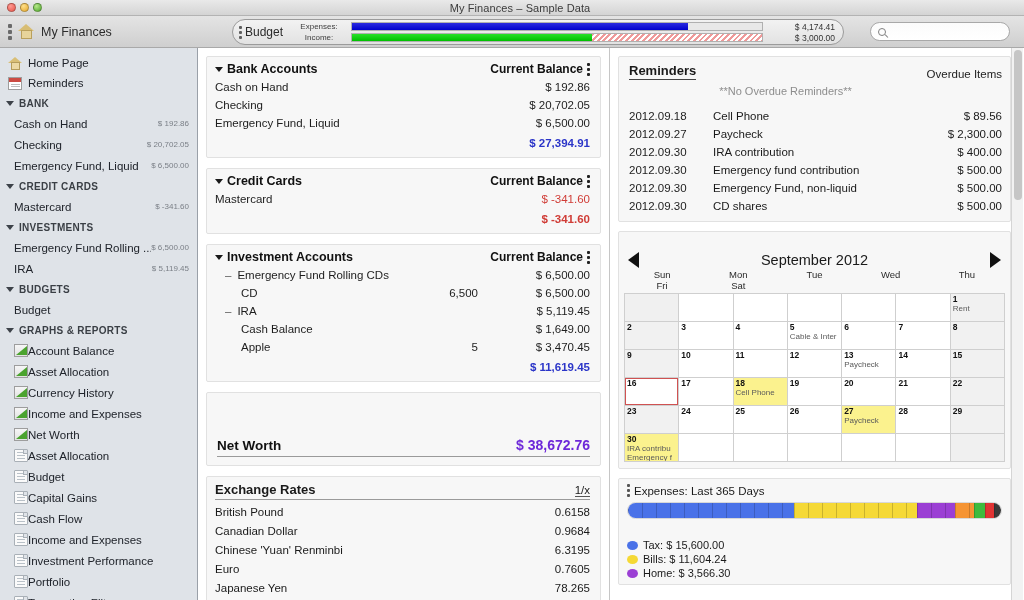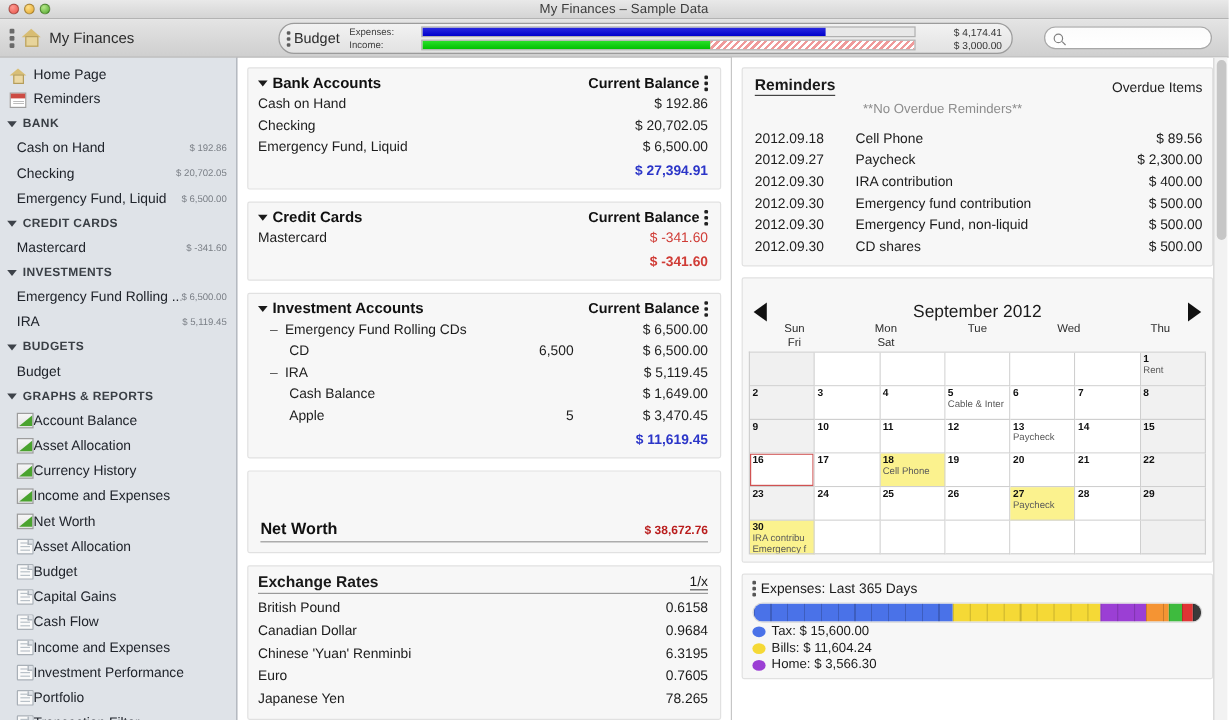--- a/index.html
+++ b/index.html
@@ -52,21 +52,21 @@
     position:absolute; left:232px; top:3px; height:26px; width:612px;
     border:1px solid #9b9b9b; border-radius:13px;
     background:linear-gradient(#f2f2f2,#e2e2e2);
     display:flex; align-items:center; padding:0 8px 0 6px;
   }
   .bp-grip{ display:flex; flex-direction:column; gap:2px; margin-right:3px;}
   .bp-grip i{display:block;width:3px;height:3px;background:#5d5d5d;border-radius:1px;}
   .bp-label{ font-size:12px; color:#2a2a2a; margin-right:8px;}
   .bp-rows{ flex:1; display:flex; flex-direction:column; gap:2px;}
   .bp-row{ display:flex; align-items:center; gap:4px; height:9px;}
-  .bp-name{ width:56px; text-align:left; font-size:8px; color:#404040;}
+  .bp-name{ width:56px; text-align:center; font-size:8px; color:#404040;}
   .bp-track{
     flex:1; height:9px; background:#e8e8e8;
     border:1px solid #b0b0b0; position:relative; overflow:hidden;
   }
   .bp-fill{position:absolute; left:0; top:0; bottom:0;}
   .bp-fill.blue{background:linear-gradient(#2a2ae0,#0000cc);}
   .bp-fill.green{background:linear-gradient(#2ae02a,#00c000);}
   .bp-hatch{
     position:absolute; top:0; bottom:0; right:0;
     background-image:repeating-linear-gradient(135deg,#ef9a9a 0 2px,#ffffff 2px 4px);
@@ -135,21 +135,21 @@
   .row .v{ width:104px; text-align:right; }
   .row.total .v{ font-weight:700; color:#2b35c8; padding-top:4px;}
   .row.total.neg .v{ color:#d03c36; }
   .row.neg .v{ color:#d03c36; }
   .indent1{ padding-left:10px; }
   .indent1 .dash{ margin-right:6px; color:#555;}
   .indent2{ padding-left:26px; }
   .networth{ display:flex; align-items:flex-end; justify-content:space-between;
      border-bottom:1px solid #9a9a9a; padding-bottom:3px; margin:2px 2px 0 2px;}
   .networth .l{ font-size:13.5px; font-weight:700; color:#111;}
-  .networth .r{ font-size:10px; font-weight:700; color:#b91c1c;margin-top:36px;}
+  .networth .r{ font-size:14px; font-weight:700; color:#6d28d9;margin-top:36px;}
   .nw-card{ background:#f7f7f7;border:1px solid #e1e1e1;border-radius:2px;padding:6px 8px 8px 8px;margin-bottom:10px;}
   .fx-head{ display:flex; justify-content:space-between; align-items:flex-end;
             border-bottom:1px solid #9a9a9a; padding-bottom:2px; margin-bottom:2px;}
   .fx-head .l{ font-size:13px; font-weight:700;}
   .fx-head .r{ font-size:11.5px; border-bottom:1px solid #555;}
   .fx-row{ display:flex; height:19px; align-items:center; font-size:11.5px;}
   .fx-row .n{flex:1;}
   .fx-row .v{width:80px;text-align:right;}
   
   .right{ width:413px; height:552px; background:#ffffff; padding:8px 12px 0 8px; overflow:hidden;
@@ -184,21 +184,21 @@
   .cell.today:after{content:"";position:absolute;inset:0;border:1.5px solid #d05252;}
   .cell .dn{ font-size:8.5px; color:#111; font-weight:600; line-height:9px;}
   .cell .ev{ font-size:8px; color:#5a5a5a; line-height:9px; white-space:nowrap;}
   
   .exp-card{background:#f7f7f7;border:1px solid #e1e1e1;border-radius:2px;padding:5px 8px 4px 8px;}
   .exp-head{ display:flex; align-items:flex-end; gap:4px; font-size:11.5px; margin-bottom:5px;}
   .exp-grip{display:flex;flex-direction:column;gap:2px;}
   .exp-grip i{display:block;width:3px;height:3px;background:#555;border-radius:1px;}
   .exp-bar{ height:17px; border-radius:9px; overflow:hidden; display:flex; border:1px solid #d8d8d8;}
   .seg{ height:100%; }
-  .legend{ margin-top:0; }
+  .legend{ margin-top:19px; }
   .leg-row{ display:flex; align-items:center; gap:5px; height:14px; font-size:11px; color:#1b1b1b;}
   .dot{ width:11px;height:9px;border-radius:50%; flex:0 0 11px;}
   
   .vscroll{ position:absolute; right:0; top:0; width:12px; height:552px;
             background:#f2f2f2; border-left:1px solid #d5d5d5;}
   .vthumb{ position:absolute; left:2px; top:2px; width:8px; height:150px;
            background:#c6c6c6; border-radius:4px;}
 </style>
 </head>
 <body>

